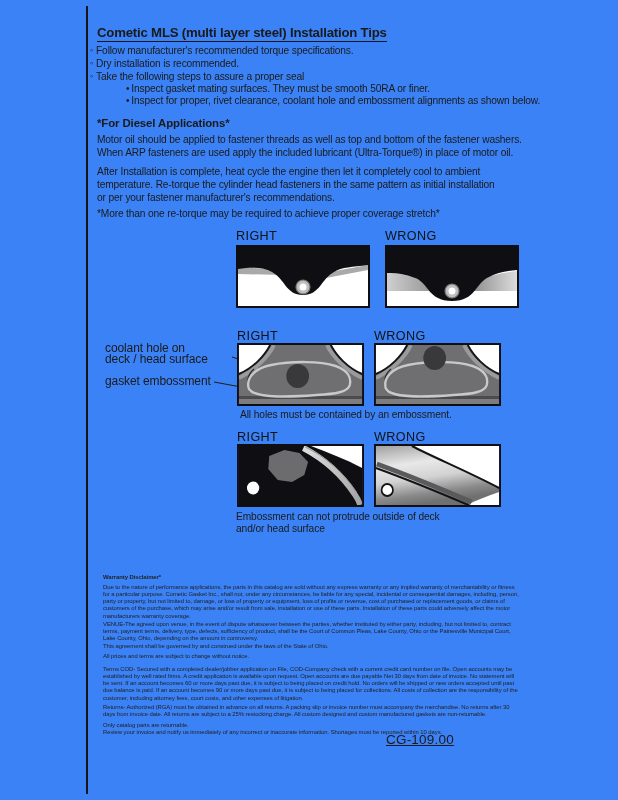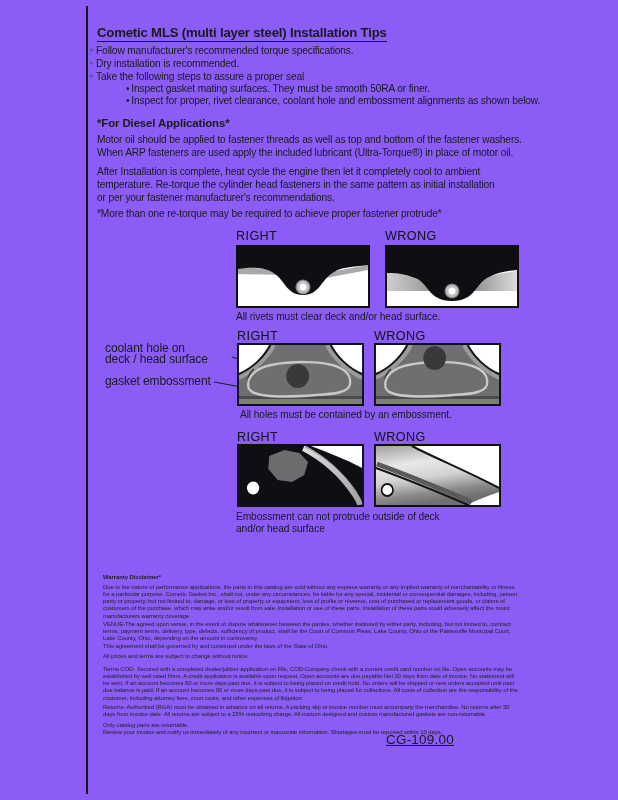--- a/index.html
+++ b/index.html
@@ -1,18 +1,18 @@
 <!DOCTYPE html>
 <html><head>
 <meta charset="utf-8">
 <style>
   * { margin:0; padding:0; box-sizing:border-box; }
   html,body { background:#ffffff; }
   .page {
-    position:relative; width:618px; height:800px; background:#8b5cf6;
+    position:relative; width:618px; height:800px; background:#3b82f6;
     font-family:"Liberation Sans", sans-serif; color:#1a1a1a; overflow:hidden;
   }
   .vrule { position:absolute; left:86px; top:6px; width:2px; height:788px; background:#15151a; }
 
   .title {
     position:absolute; left:97px; top:25px; font-size:13.2px; font-weight:bold;
     letter-spacing:-0.2px; border-bottom:1.6px solid #15151a; padding-bottom:1px;
     white-space:nowrap;
   }
   .bullet { position:absolute; left:90px; font-size:10.2px; letter-spacing:-0.15px; white-space:nowrap; }
@@ -82,21 +82,21 @@
   <div class="subbullet" style="top:95px">
     <span class="mk">•</span><span>Inspect for proper, rivet clearance, coolant hole and embossment alignments as shown below.</span>
   </div>
 
   <div class="diesel-heading">*For Diesel Applications*</div>
   <div class="para" style="top:133px">Motor oil should be applied to fastener threads as well as top and bottom of the fastener washers.
 When ARP fasteners are used apply the included lubricant (Ultra-Torque®) in place of motor oil.</div>
   <div class="para" style="top:165px">After Installation is complete, heat cycle the engine then let it completely cool to ambient
 temperature. Re-torque the cylinder head fasteners in the same pattern as initial installation
 or per your fastener manufacturer's recommendations.</div>
-  <div class="para" style="top:207px">*More than one re-torque may be required to achieve proper fastener protrude*</div>
+  <div class="para" style="top:207px">*More than one re-torque may be required to achieve proper coverage stretch*</div>
 
   <div class="dlabel" style="left:236px; top:229px; width:134px">RIGHT</div>
   <div class="dlabel" style="left:385px; top:229px; width:134px">WRONG</div>
 
   <svg class="panel" style="left:236px; top:245px" width="134" height="63" viewBox="0 0 134 63">
     <rect x="2" y="2" width="130" height="59" fill="#ffffff"></rect>
     <path d="M2,22 L48,25 L48,30 L2,29 Z" fill="#a9a9a9"></path>
     <path d="M88,28 L132,20 L132,25 L90,33 Z" fill="#a9a9a9"></path>
     <path d="M2,2 H132 V20 C116,22 106,22 98,27 C85,34 84,50 67,50 C50,50 49,34 36,27 C27,22 16,22 2,24 Z" fill="#0e0e13"></path>
     <circle cx="67" cy="42" r="7" fill="#bfbfbf" stroke="#777777" stroke-width="1.2"></circle>
@@ -107,21 +107,20 @@
   <svg class="panel" style="left:385px; top:245px" width="134" height="63" viewBox="0 0 134 63">
     <rect x="2" y="2" width="130" height="59" fill="#ffffff"></rect>
     <path d="M2,28 C12,28 24,30 32,34 C38,37 42,42 44,46 L2,46 Z" fill="url(#gradL)"></path>
     <path d="M88,46 C91,40 98,34 106,31 C115,28 124,27 132,26 L132,46 Z" fill="url(#gradR)"></path>
     <path d="M2,2 H132 V25 C120,26 112,28 104,32 C90,38 91,56 67,56 C43,56 44,38 30,33 C20,29 12,28 2,28 Z" fill="#0e0e13"></path>
     <circle cx="67" cy="46" r="7" fill="#bfbfbf" stroke="#777777" stroke-width="1.2"></circle>
     <circle cx="67" cy="46" r="3.5" fill="#ffffff"></circle>
     <rect x="1" y="1" width="132" height="61" fill="none" stroke="#0e0e13" stroke-width="2"></rect>
   </svg>
 
-  <div class="caption" style="left:236px; top:311px">All rivets must clear deck and/or head surface.</div>
 
   <div class="ann" style="left:105px; top:343px; width:125px">coolant hole on
 deck / head surface</div>
   <div class="ann" style="left:105px; top:376px; width:108px">gasket embossment</div>
 
   <svg class="leader" style="left:205px; top:342px" width="110" height="58" viewBox="0 0 110 58">
     <line x1="27" y1="15" x2="95" y2="36" stroke="#1c1c1c" stroke-width="1"></line>
     <line x1="9" y1="40" x2="58" y2="49" stroke="#1c1c1c" stroke-width="1"></line>
   </svg>
 

